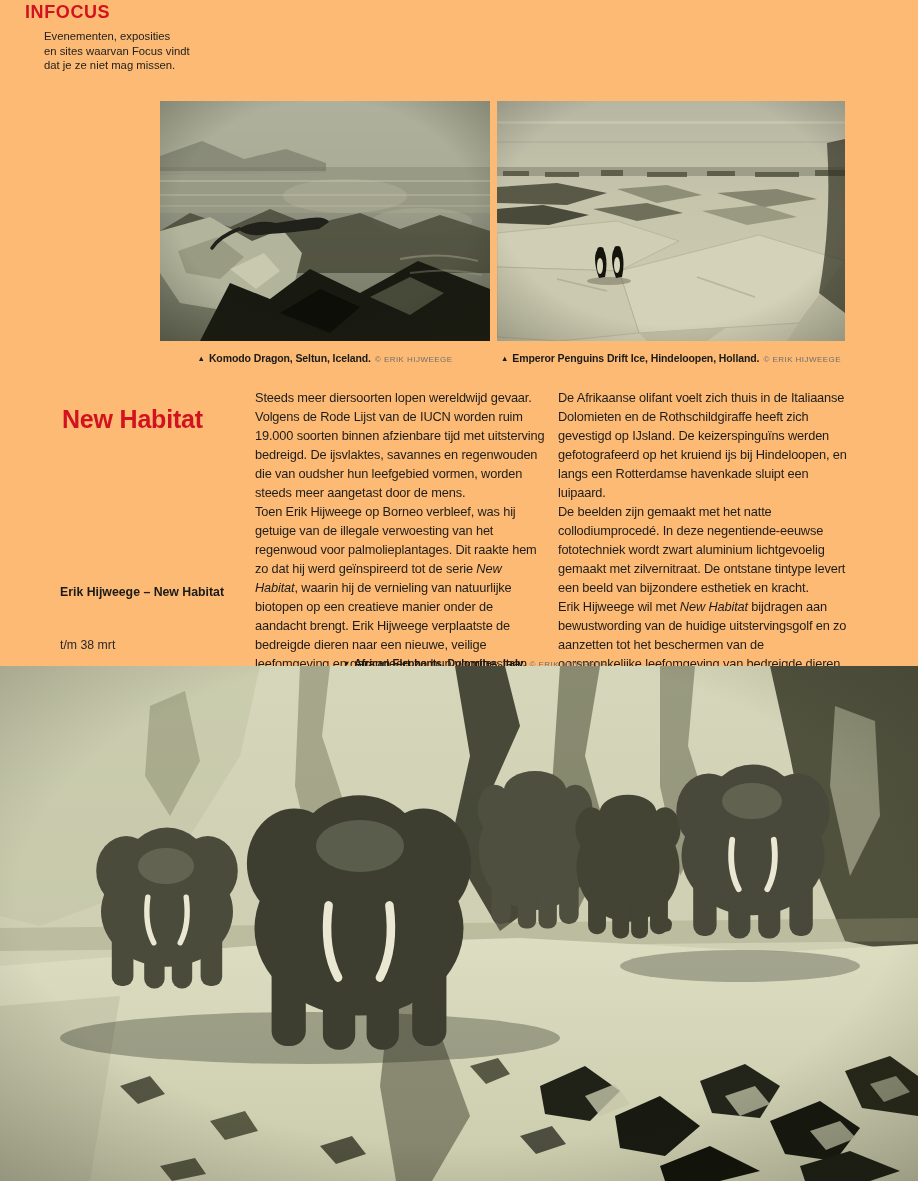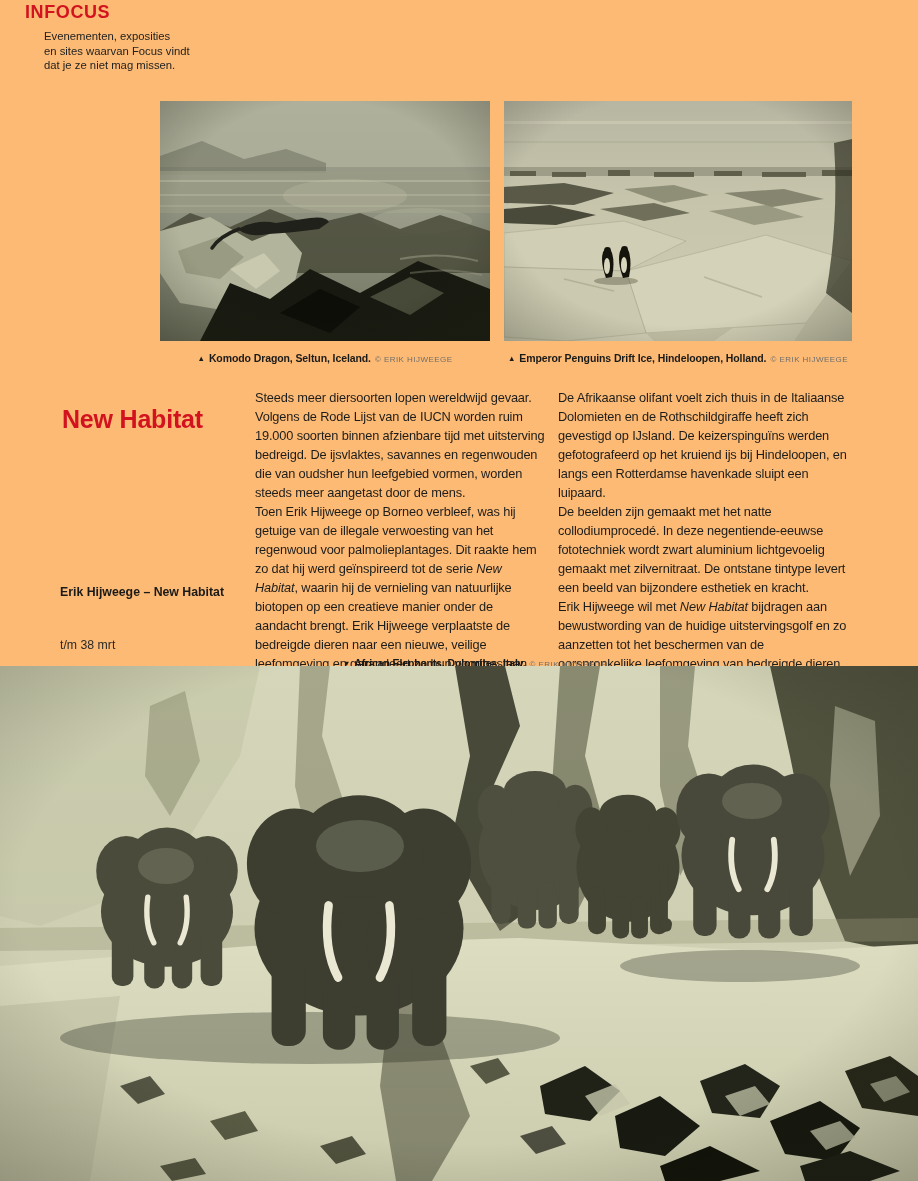--- a/index.html
+++ b/index.html
@@ -6,21 +6,21 @@
   .page{
     position:relative;width:918px;height:1181px;background:#fdba74;overflow:hidden;
     font-family:"Liberation Sans",sans-serif;color:#1e1e1c;
   }
   
   .masthead{position:absolute;left:25px;top:2px;font-size:18px;font-weight:800;
     letter-spacing:.6px;color:#d2121e;}
   .tagline{position:absolute;left:25px;top:29px;font-size:11.3px;line-height:14.6px;color:#222220;margin-left:19px;}
   .tagline span{display:block;}
   
-  .photo-row{position:absolute;left:160px;top:101px;display:flex;gap:14px;align-items:center;}
+  .photo-row{position:absolute;left:160px;top:101px;display:flex;gap:7px;align-items:center;}
   .photo-fig{margin:0;}
   .photo-frame{display:block;background:#b9baa2;}
   .photo-frame svg{display:block;}
   figcaption, .bottom-cap{
     margin-top:11px;text-align:center;font-size:10.5px;letter-spacing:-0.1px;
     color:#1a1a18;white-space:nowrap;
   }
   .cap-marker{font-size:7.5px;vertical-align:1px;margin-right:4px;color:#1a1a18;}
   .cap-text{font-weight:700;}
   .cap-credit{font-size:8px;color:#6e6e6c;letter-spacing:.45px;margin-left:4px;}

